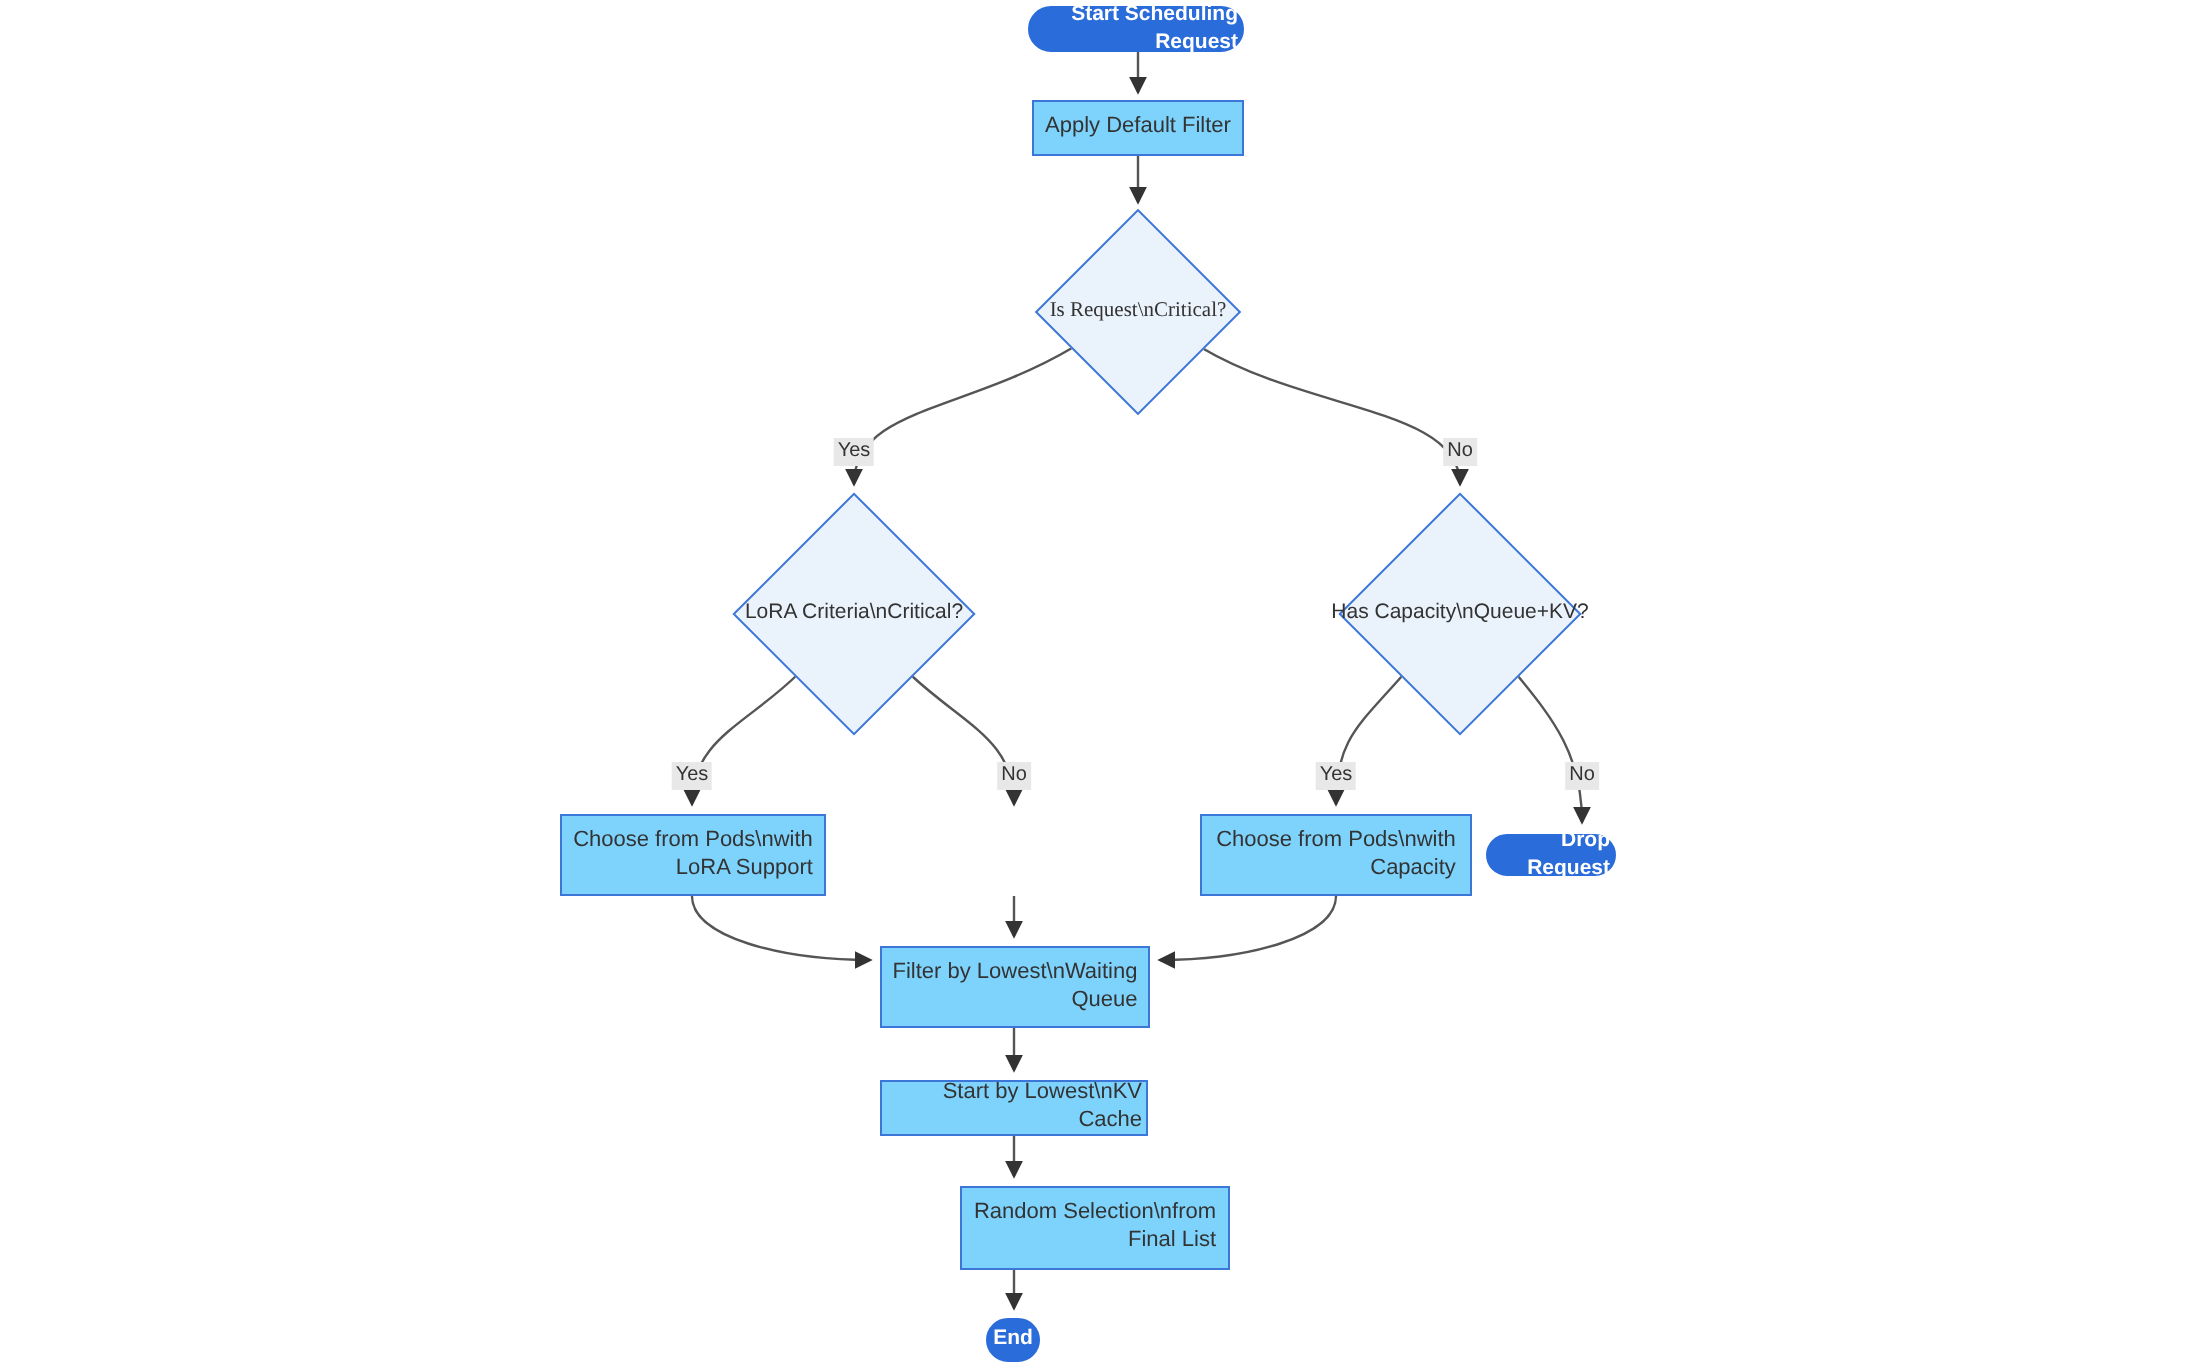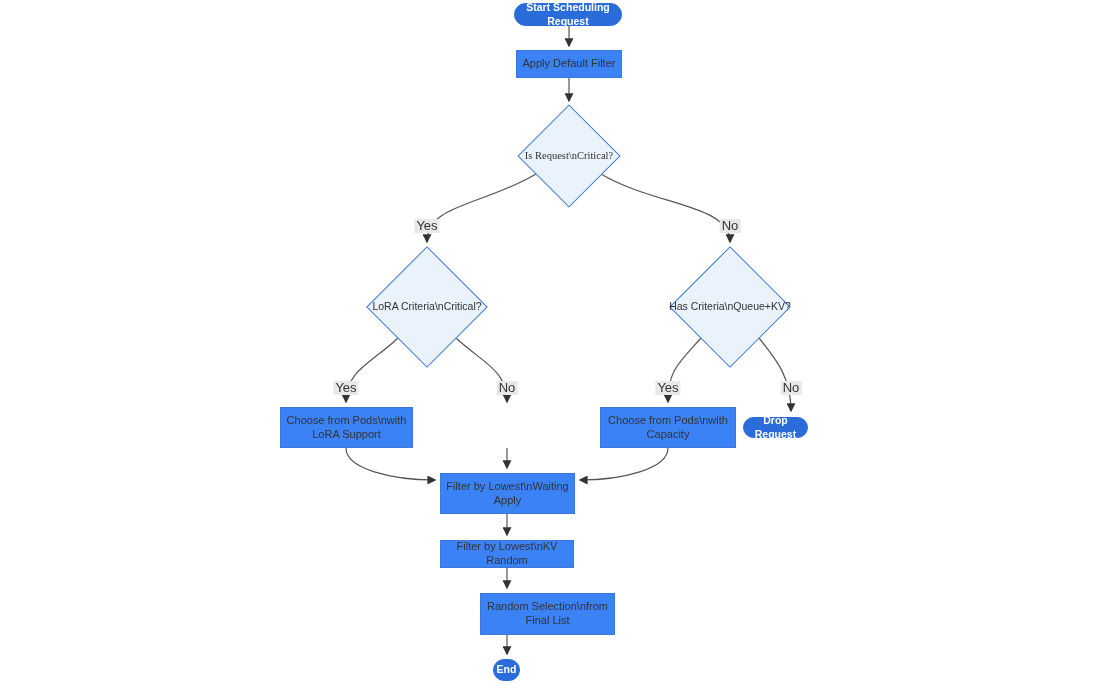--- a/index.html
+++ b/index.html
@@ -18,21 +18,21 @@
   }
   .node {
     position: absolute;
     display: flex;
     align-items: center;
     justify-content: center;
     text-align: center;
     box-sizing: border-box;
   }
   .rect-node {
-    background: #3b82f6;
+    background: #7dd3fc;
     border: 1.3px solid #3b76d8;
     font-size: 11px;
   }
   .pill-node {
     background: #2a6cd9;
     border: 1.3px solid #2a6cd9;
     color: #ffffff;
     font-weight: 700;
     font-size: 10.5px;
     border-radius: 12px;
@@ -43,31 +43,32 @@
     left: 50%; top: 50%;
     background: #eaf2fb;
     border: 1.4px solid #3b76d8;
     transform: translate(-50%, -50%) rotate(45deg);
   }
   .node-label {
     position: relative;
     white-space: pre-line;
     line-height: 1.25;
     padding: 0 2px;
+    text-align: right;
   }
   .diamond-node .node-label {
     white-space: nowrap;
     font-size: 10.5px;
   }
   .edge-label {
     position: absolute;
     transform: translate(-50%, -50%);
     background: #e8e8e8;
     color: #333333;
-    font-size: 13px;
+    font-size: 10px;
     padding: 0 2px;
     line-height: 14px;
   }
 </style>
 </head>
 <body>
 
 <div id="diagram">
 
   <svg id="edges" width="1103" height="685">
@@ -107,45 +108,45 @@
     <span class="node-label">Is Request\nCritical?</span>
   </div>
 
   <div class="node diamond-node" style="left:367px; top:247px; width:120px; height:120px;">
     <div class="diamond-shape" style="width:84px; height:84px;"></div>
     <span class="node-label">LoRA Criteria\nCritical?</span>
   </div>
 
   <div class="node diamond-node" style="left:670px; top:247px; width:120px; height:120px;">
     <div class="diamond-shape" style="width:84px; height:84px;"></div>
-    <span class="node-label">Has Criteria\nQueue+KV?</span>
+    <span class="node-label">Has Capacity\nQueue+KV?</span>
   </div>
 
   <div class="node rect-node" style="left:280px; top:407px; width:133px; height:41px;">
     <span class="node-label">Choose from Pods\nwith
 LoRA Support</span>
   </div>
 
 
   <div class="node rect-node" style="left:600px; top:407px; width:136px; height:41px;">
     <span class="node-label">Choose from Pods\nwith
 Capacity</span>
   </div>
 
   <div class="node pill-node" style="left:743px; top:417px; width:65px; height:21px;">
     <span class="node-label">Drop Request</span>
   </div>
 
   <div class="node rect-node" style="left:440px; top:473px; width:135px; height:41px;">
     <span class="node-label">Filter by Lowest\nWaiting
-Apply</span>
+Queue</span>
   </div>
 
   <div class="node rect-node" style="left:440px; top:540px; width:134px; height:28px;">
-    <span class="node-label">Filter by Lowest\nKV Random</span>
+    <span class="node-label">Start by Lowest\nKV Cache</span>
   </div>
 
   <div class="node rect-node" style="left:440px; top:593px; width:135px; height:42px;margin-left:40px;">
     <span class="node-label">Random Selection\nfrom
 Final List</span>
   </div>
 
   <div class="node pill-node" style="left:493px; top:659px; width:27px; height:22px; border-radius:11px;">
     <span class="node-label">End</span>
   </div>

